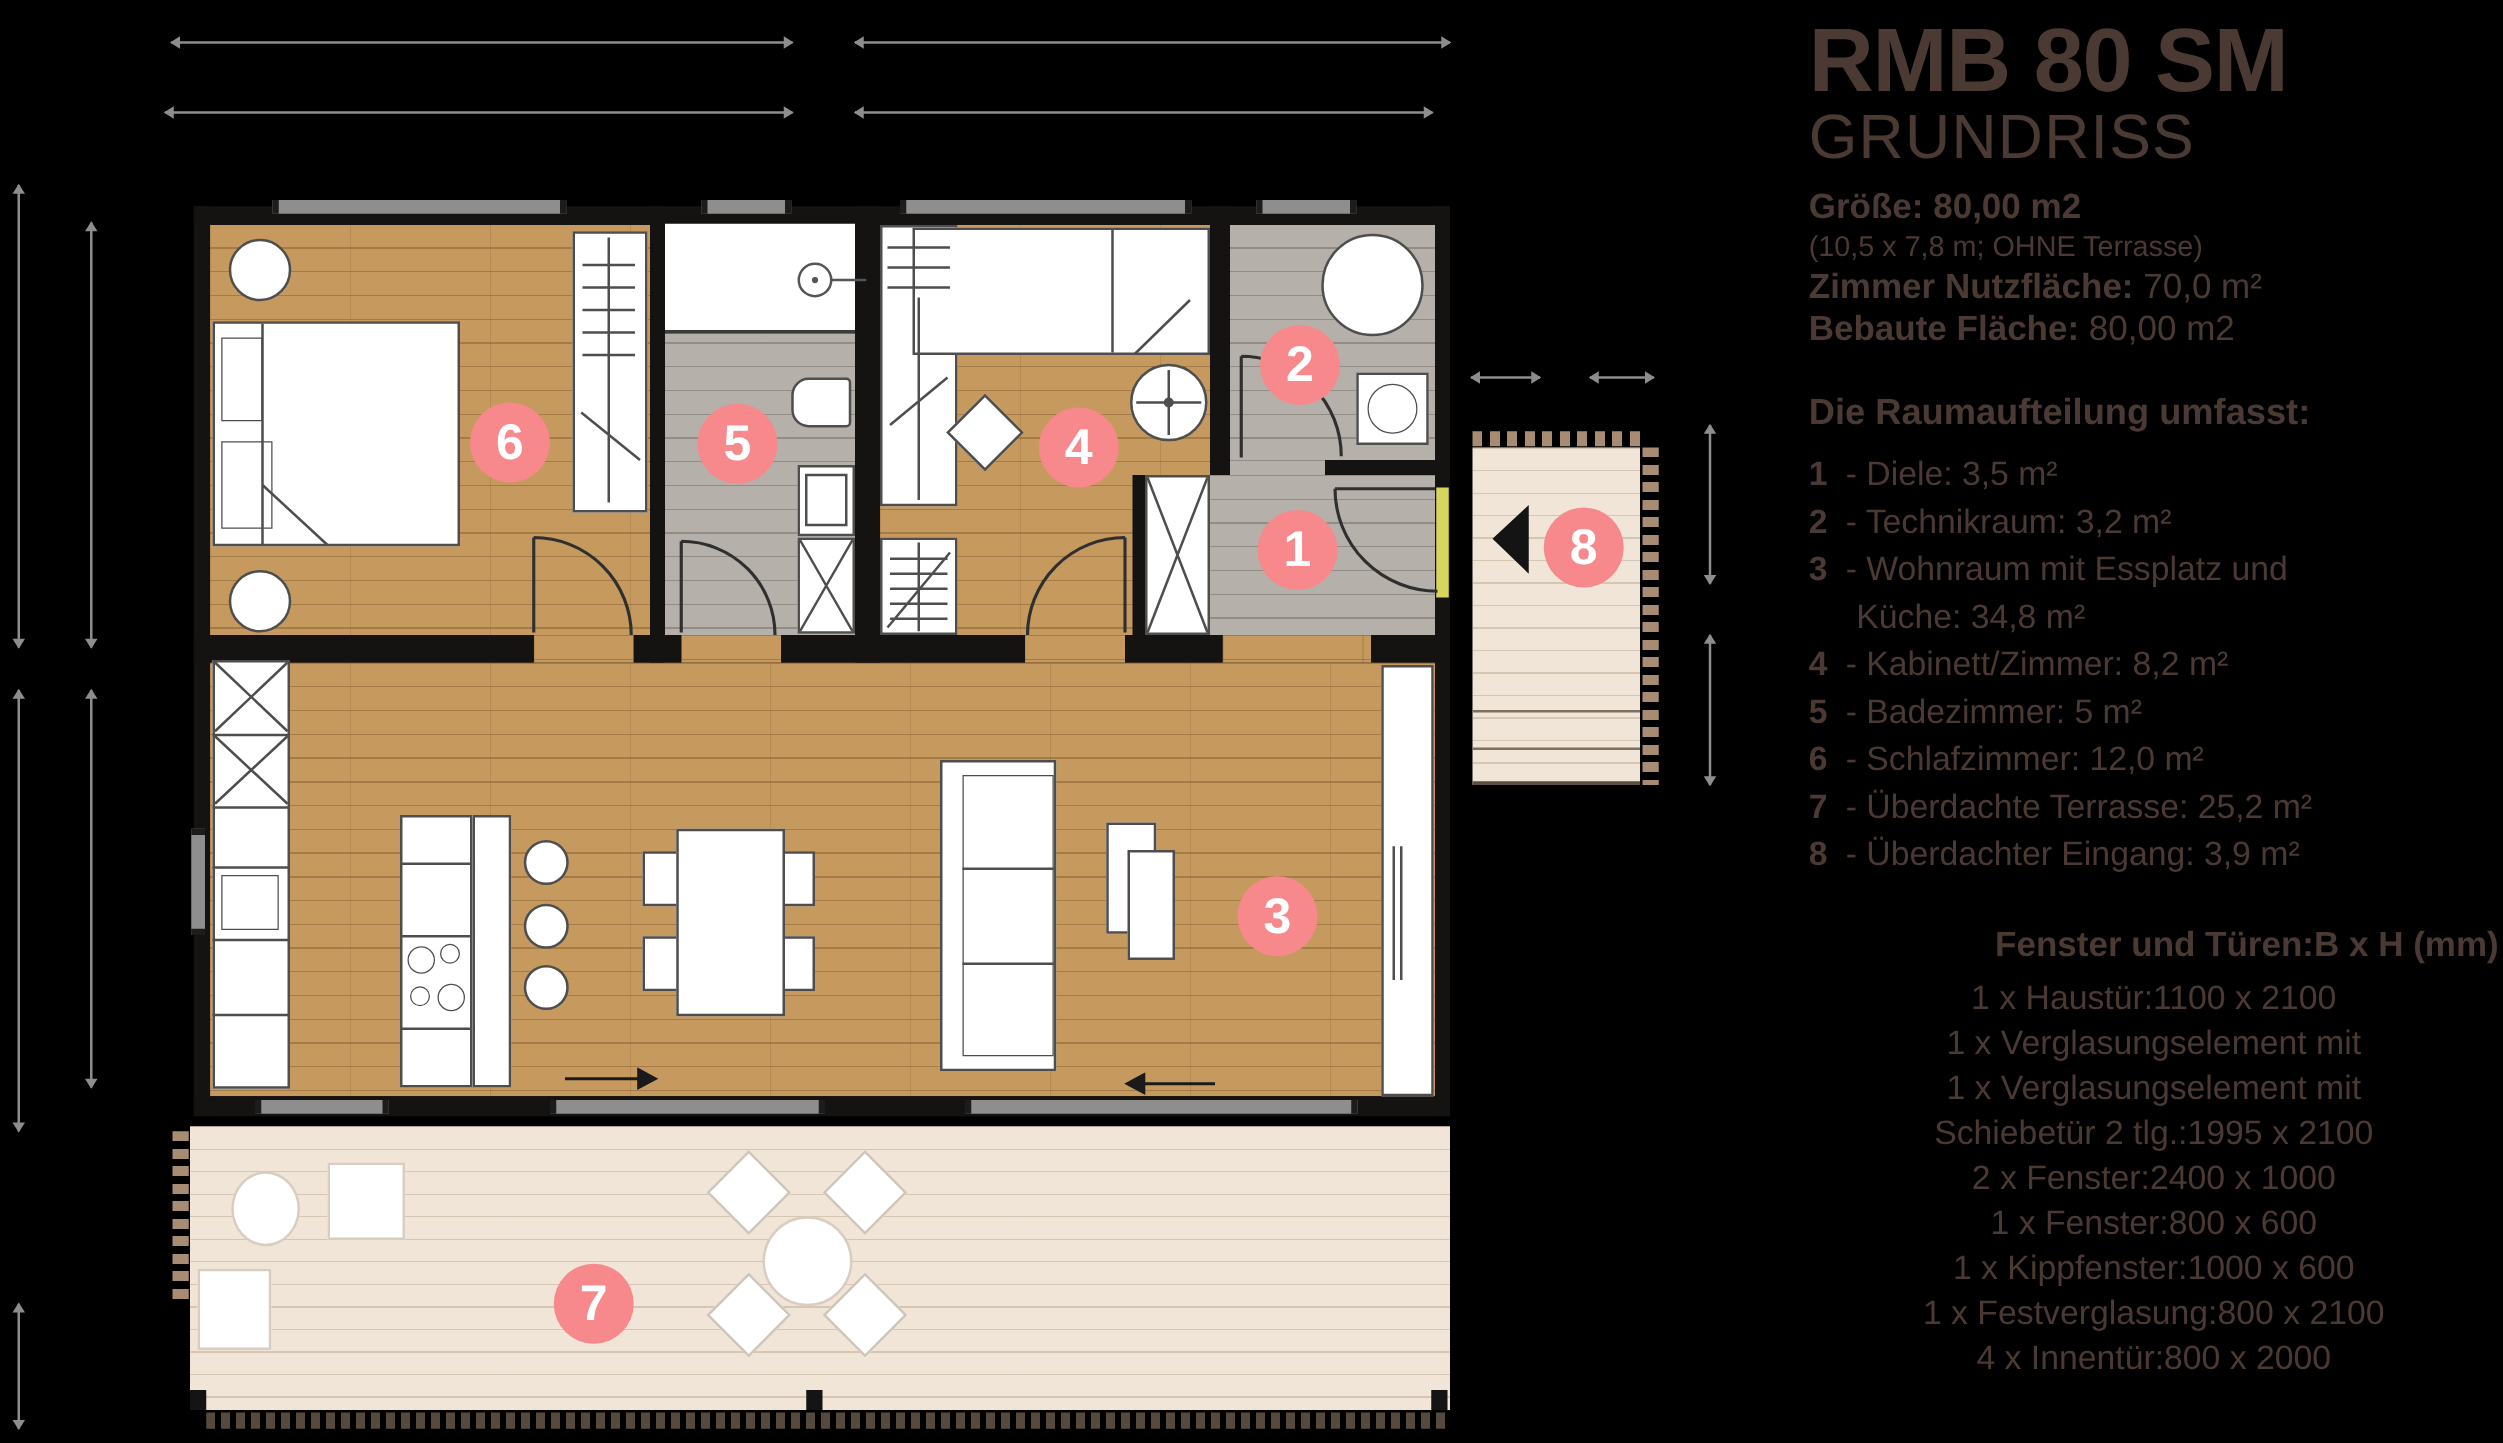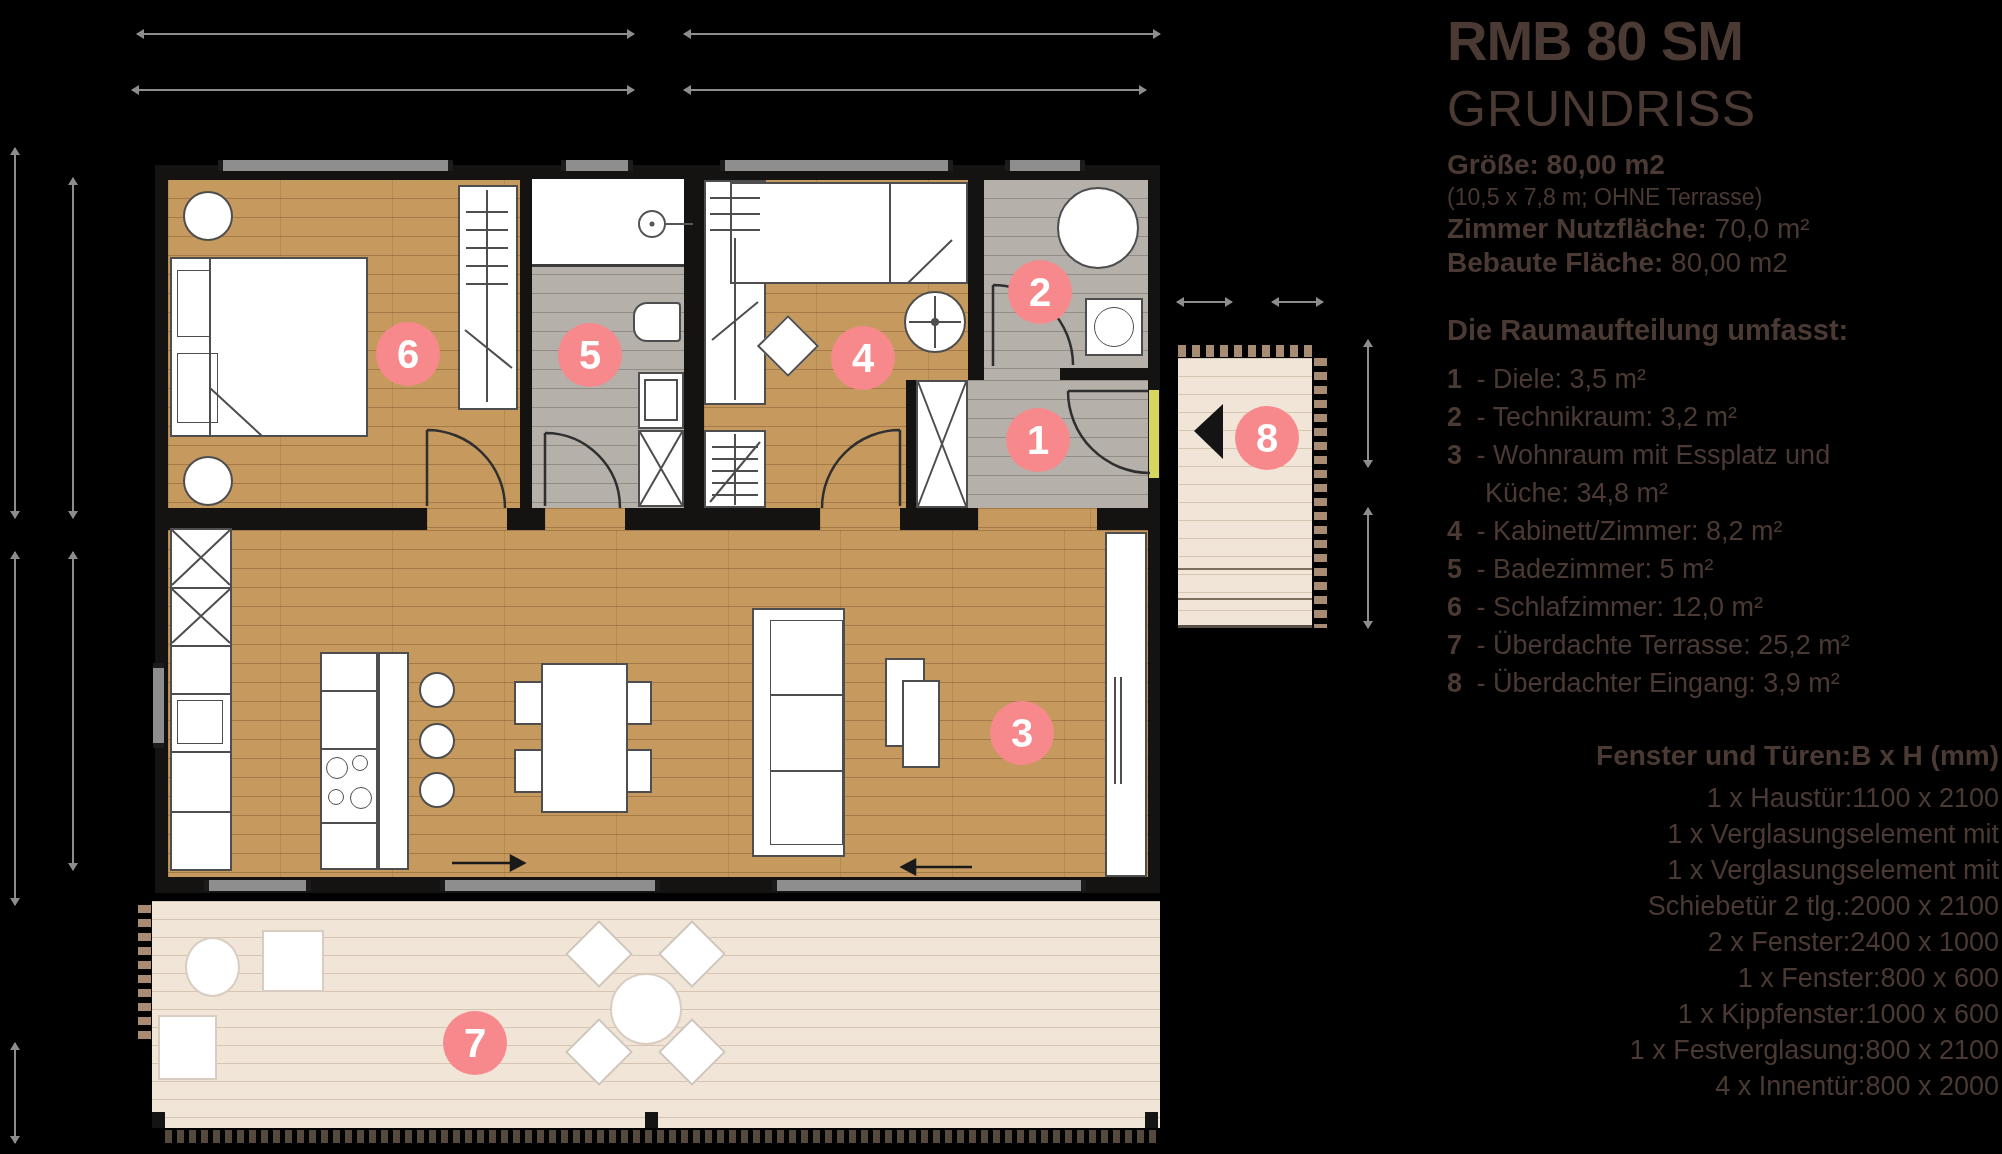--- a/index.html
+++ b/index.html
@@ -28,34 +28,34 @@
   .tabs-h{position:absolute;height:12px;background:repeating-linear-gradient(to right,#a78b72 0 8px,transparent 8px 14px);}
   .tabs-v{position:absolute;width:13px;background:repeating-linear-gradient(to bottom,#a78b72 0 8px,transparent 8px 14px);}
   .fringe{position:absolute;height:13px;background:repeating-linear-gradient(to right,#564a3e 0 7px,transparent 7px 12px);}
   .post{position:absolute;width:13px;height:16px;background:#141414;}
   .marker{position:absolute;width:64px;height:64px;border-radius:50%;background:#f7898c;
           color:#fff;font-weight:bold;font-size:40px;line-height:64px;text-align:center;}
   .diamond{position:absolute;width:48px;height:48px;background:#fff;border:2px solid #cfc5b8;transform:rotate(45deg);box-sizing:border-box;}
   svg.overlay{position:absolute;left:0;top:0;pointer-events:none;}
   
   .panel{position:absolute;left:1447px;top:0;width:552px;color:#4b3a33;}
-  .title{position:absolute;top:8px;left:0;font-size:56px;font-weight:bold;letter-spacing:-1px;}
+  .title{position:absolute;top:8px;left:0;font-size:72px;font-weight:bold;letter-spacing:-1px;}
   .subtitle{position:absolute;top:80px;left:0;font-size:50px;font-weight:normal;letter-spacing:1px;color:#4b3a33;}
   .meta{position:absolute;top:148px;left:0;font-size:28px;}
   .meta .l1{font-weight:bold;line-height:34px;}
   .meta .l2{font-size:23px;line-height:30px;}
   .meta .l3,.meta .l4{line-height:34px;}
   .meta b{font-weight:bold;}
   .rooms-head{position:absolute;top:314px;left:0;font-size:29px;font-weight:bold;}
   .rooms{position:absolute;top:360px;left:0;font-size:27px;line-height:38px;width:552px;}
   .rooms b{display:inline-block;min-width:22px;font-weight:bold;}
   .rooms .cont{padding-left:38px;}
   .win-head{position:absolute;top:740px;left:0;width:552px;display:flex;justify-content:flex-end;font-size:28px;font-weight:bold;}
   .wins{position:absolute;top:780px;left:0;width:552px;font-size:27px;line-height:36px;}
-  .wrow{display:flex;justify-content:flex-end;}
+  .wrow{display:flex;justify-content:center;}
 </style>
 </head>
 <body>
 
 <div id="stage">
 
   <div class="dimh" style="left:137px;top:33px;width:497px;"></div>
   <div class="dimh" style="left:684px;top:33px;width:476px;"></div>
   <div class="dimh" style="left:132px;top:89px;width:502px;"></div>
   <div class="dimh" style="left:684px;top:89px;width:462px;"></div>
@@ -266,21 +266,21 @@
       <div class="wrow">
           <span>1 x Verglasungselement mit</span>
           <span></span>
         </div>
       <div class="wrow">
           <span>1 x Verglasungselement mit</span>
           <span></span>
         </div>
       <div class="wrow">
           <span>Schiebetür 2 tlg.:</span>
-          <span>2000 x 2100</span>
+          <span>1995 x 2100</span>
         </div>
       <div class="wrow">
           <span>2 x Fenster:</span>
           <span>2400 x 1000</span>
         </div>
       <div class="wrow">
           <span>1 x Fenster:</span>
           <span>800 x 600</span>
         </div>
       <div class="wrow">

